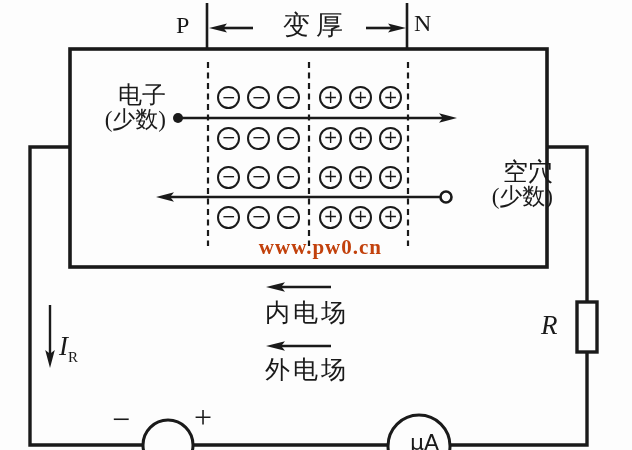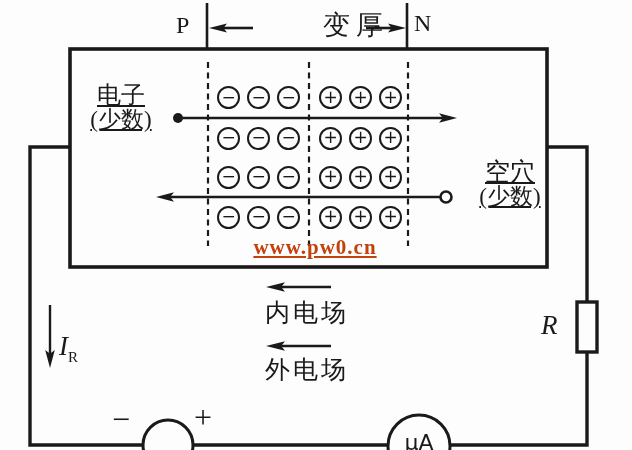--- a/index.html
+++ b/index.html
@@ -6,25 +6,25 @@
   body{
     width:632px;height:450px;overflow:hidden;
     background:#fdfdfd;
     font-family:"Liberation Serif","DejaVu Serif",serif;
     color:#1a1a1a;
     position:relative;
   }
   #stage{position:absolute;left:0;top:0;width:632px;height:450px;}
   #wires{position:absolute;left:0;top:0;z-index:1;}
   .label{position:absolute;z-index:3;white-space:nowrap;line-height:1.05;}
-  .center{text-align:center;text-decoration:underline;}
+  .center{text-align:right;}
   
   .p-label{left:176px;top:13px;font-size:24px;}
   .n-label{left:414px;top:11px;font-size:24px;}
-  .depletion-label{left:283px;top:11px;font-size:27px;letter-spacing:6px;margin-left:40px;}
+  .depletion-label{left:283px;top:11px;font-size:27px;letter-spacing:6px;}
   
   .electron-label{left:76px;top:83px;width:90px;font-size:24px;}
   .electron-label .l2{font-size:23px;}
   .hole-label{left:467px;top:159px;width:86px;font-size:25px;}
   .hole-label .l2{font-size:23px;}
   
   .watermark{left:248px;top:236px;width:134px;font-size:21px;font-weight:bold;letter-spacing:1px;}
   
   .internal-field{left:265px;top:300px;font-size:25px;letter-spacing:3px;}
   .external-field{left:265px;top:357px;font-size:25px;letter-spacing:3px;}

